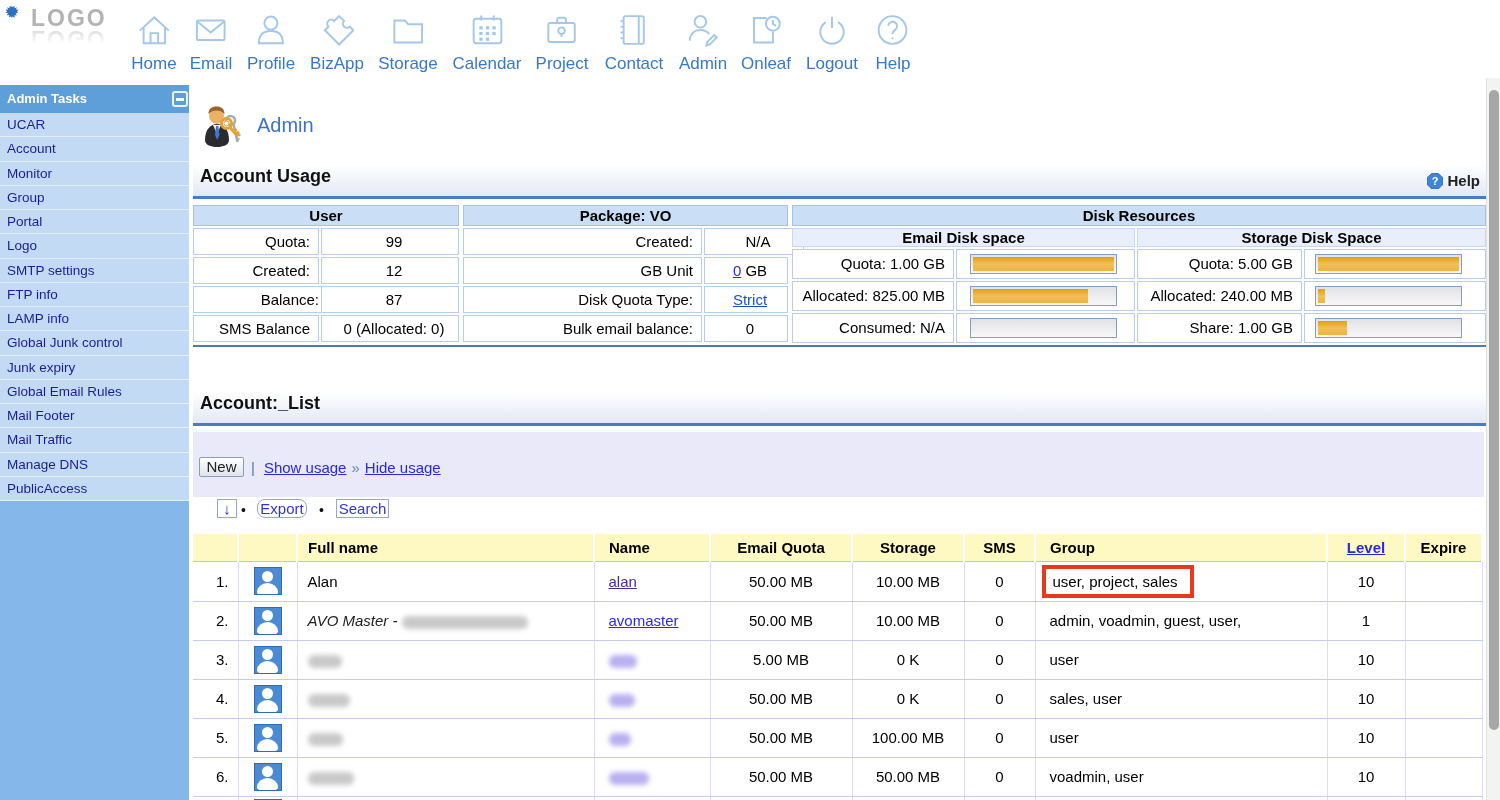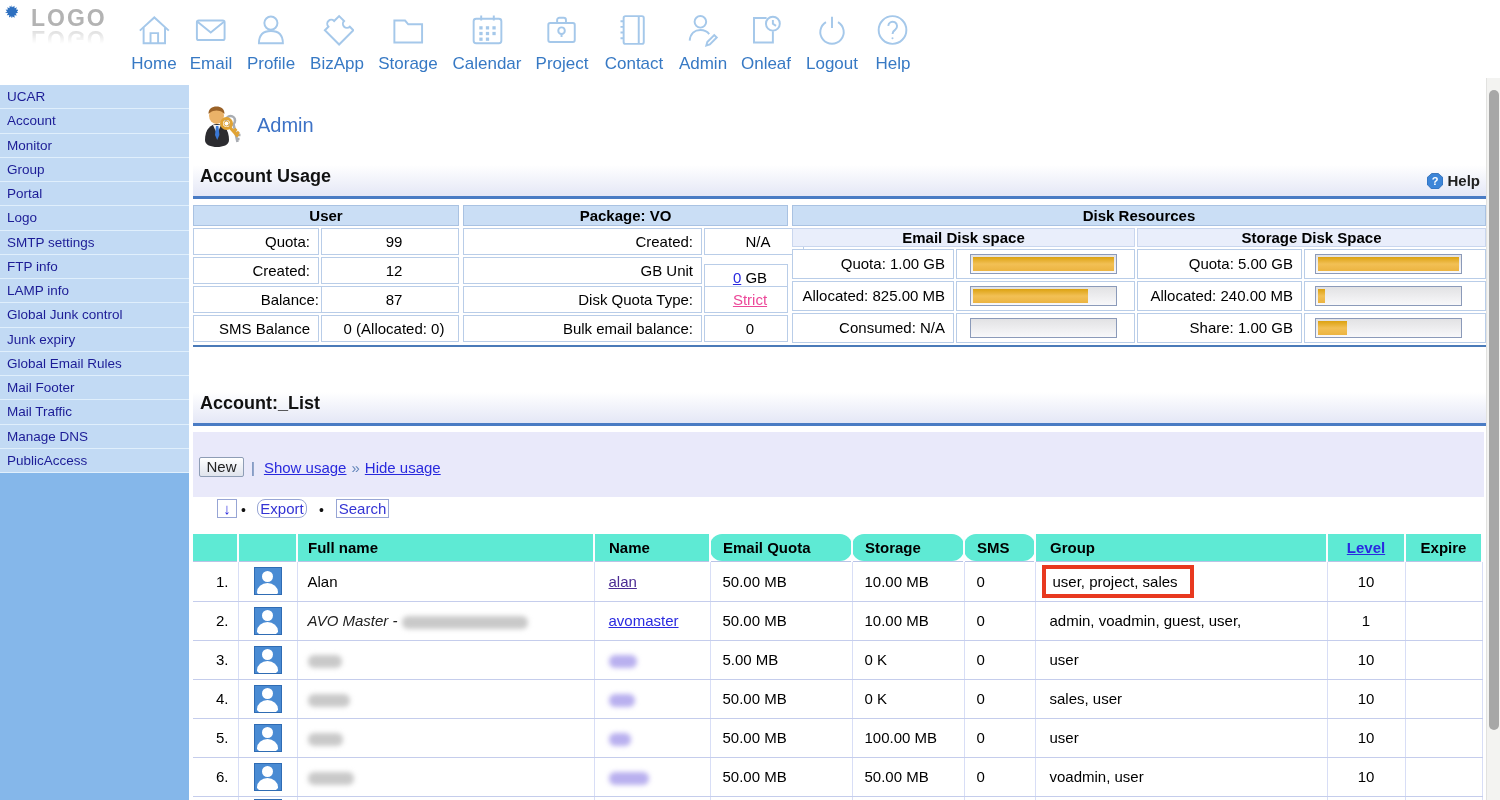--- a/index.html
+++ b/index.html
@@ -56,27 +56,27 @@
 #new-row { position:absolute; left:251px; top:459px; font-size:15px; color:#223; }
 #new-row a { color:#2929dd; }
 #new-row .sep { color:#5577aa; margin-right:9px; }
 #new-row .chev { color:#6688bb; margin:0 5px; text-decoration:none; }
 .tool-btn { position:absolute; top:499px; height:19px; background:#fff; border:1px solid #97a5d5;
   font-size:15px; color:#3434d4; text-align:center; }
 .dot { position:absolute; top:502px; font-size:14px; color:#111; }
 
 
 #list { position:absolute; left:193px; top:534px; border-collapse:collapse; table-layout:fixed; }
-#list th { background:#5eead4; font-size:15px; font-weight:bold; color:#000;
+#list th { background:#fef9c3; font-size:15px; font-weight:bold; color:#000;
   border-right:2px solid #fdfdff; border-bottom:1px solid #b9c3e6; height:27px; padding:0 12px; }
 #list td { font-size:15px; color:#000; border-right:1px solid #d8def6;
   border-bottom:1px solid #c5cdec; height:39px; padding:0 12px; background:#fff; }
 #list .num { text-align:right; padding-right:9px; }
 #list tr:nth-child(2) td { height:40px; }
-#list .r { text-align:left; padding-right:12px;border-radius:12px; }
+#list .r { text-align:center; padding-right:12px; }
 #list .c { text-align:center; }
 #list .l { text-align:left; padding-left:14px; }
 #list .fn { text-align:left; padding-left:10px; }
 #list a.blue { color:#2a2ae0; }
 #list a.purple { color:#4b2b93; }
 .usr-ic { display:block; margin:0 auto; width:28px; height:28px; background:#4a8bd3;
   border:1px solid #2f6cb4; position:relative; overflow:hidden; box-sizing:border-box; }
 .usr-ic::before { content:""; position:absolute; left:7.5px; top:2.5px; width:11px; height:11px;
   border-radius:50%; background:#fff; }
 .usr-ic::after { content:""; position:absolute; left:2.5px; top:14.5px; width:21px; height:13px;
@@ -198,20 +198,21 @@
     <div class="nav-item" style="left:893px">
       <svg width="34" height="34" viewBox="2.5 2.5 27 27" fill="none" stroke="#a5c8ea" stroke-width="1.55">
         <circle cx="16" cy="16" r="11"></circle>
         <path d="M12.6 12.7 a3.5 3.5 0 1 1 5.6 3 c-1.6 1.1-2.2 1.8-2.2 3.4"></path>
         <circle cx="16" cy="22.6" r="0.8" fill="#a5c8ea" stroke="none"></circle>
       </svg>
       <div class="nav-label">Help</div>
     </div>
   </div>
   <div id="sidebar">
+    <div id="sb-head">Admin Tasks<span id="sb-min"></span></div>
     <div class="sb-item">UCAR</div>
     <div class="sb-item">Account</div>
     <div class="sb-item">Monitor</div>
     <div class="sb-item">Group</div>
     <div class="sb-item">Portal</div>
     <div class="sb-item">Logo</div>
     <div class="sb-item">SMTP settings</div>
     <div class="sb-item">FTP info</div>
     <div class="sb-item">LAMP info</div>
     <div class="sb-item">Global Junk control</div>
@@ -259,23 +260,23 @@
     <div class="uc lab" style="left:193px; top:257px; width:126px; height:27px; line-height:25px;">Created:</div>
     <div class="uc val" style="left:321px; top:257px; width:138px; height:27px; line-height:25px;">12</div>
     <div class="uc lab" style="left:193px; top:286px; width:135px; height:27px; line-height:25px;">Balance:</div>
     <div class="uc val" style="left:321px; top:286px; width:138px; height:27px; line-height:25px;">87</div>
     <div class="uc lab" style="left:193px; top:315px; width:126px; height:27px; line-height:25px;">SMS Balance</div>
     <div class="uc val" style="left:321px; top:315px; width:138px; height:27px; line-height:25px;">0 (Allocated: 0)</div>
 
     <div class="uc lab" style="left:463px; top:228px; width:239px; height:27px; line-height:25px;">Created:</div>
     <div class="uc val" style="left:704px; top:228px; width:100px; height:27px; line-height:25px;">N/A</div>
     <div class="uc lab" style="left:463px; top:257px; width:239px; height:27px; line-height:25px;">GB Unit</div>
-    <div class="uc val" style="left:704px; top:264px; width:84px; height:27px; line-height:25px;"><a href="#" style="color:#2a2ae0">0</a> GB</div>
+    <div class="uc val" style="left:704px; top:257px; width:84px; height:27px; line-height:25px;"><a href="#" style="color:#2a2ae0">0</a> GB</div>
     <div class="uc lab" style="left:463px; top:286px; width:239px; height:27px; line-height:25px;">Disk Quota Type:</div>
-    <div class="uc val" style="left:704px; top:286px; width:84px; height:27px; line-height:25px;"><a href="#" style="color:#ec4899">Strict</a></div>
+    <div class="uc val" style="left:704px; top:286px; width:84px; height:27px; line-height:25px;"><a href="#" style="color:#1d4ed8">Strict</a></div>
     <div class="uc lab" style="left:463px; top:315px; width:239px; height:27px; line-height:25px;">Bulk email balance:</div>
     <div class="uc val" style="left:704px; top:315px; width:84px; height:27px; line-height:25px;">0</div>
 
     <div class="us" style="left:792px; top:228px; width:343px; height:19px; line-height:17px;">Email Disk space</div>
     <div class="us" style="left:1137px; top:228px; width:349px; height:19px; line-height:17px;">Storage Disk Space</div>
 
     <div class="uc lab" style="left:792px; top:249px; width:162px; height:30px; line-height:28px;">Quota: 1.00 GB</div>
     <div class="uc" style="left:956px; top:249px; width:179px; height:30px;"></div>
     <div class="bar" style="left:970px; top:254px; width:147px; height:20px;">
         <div class="fill" style="width:141px;"></div>

